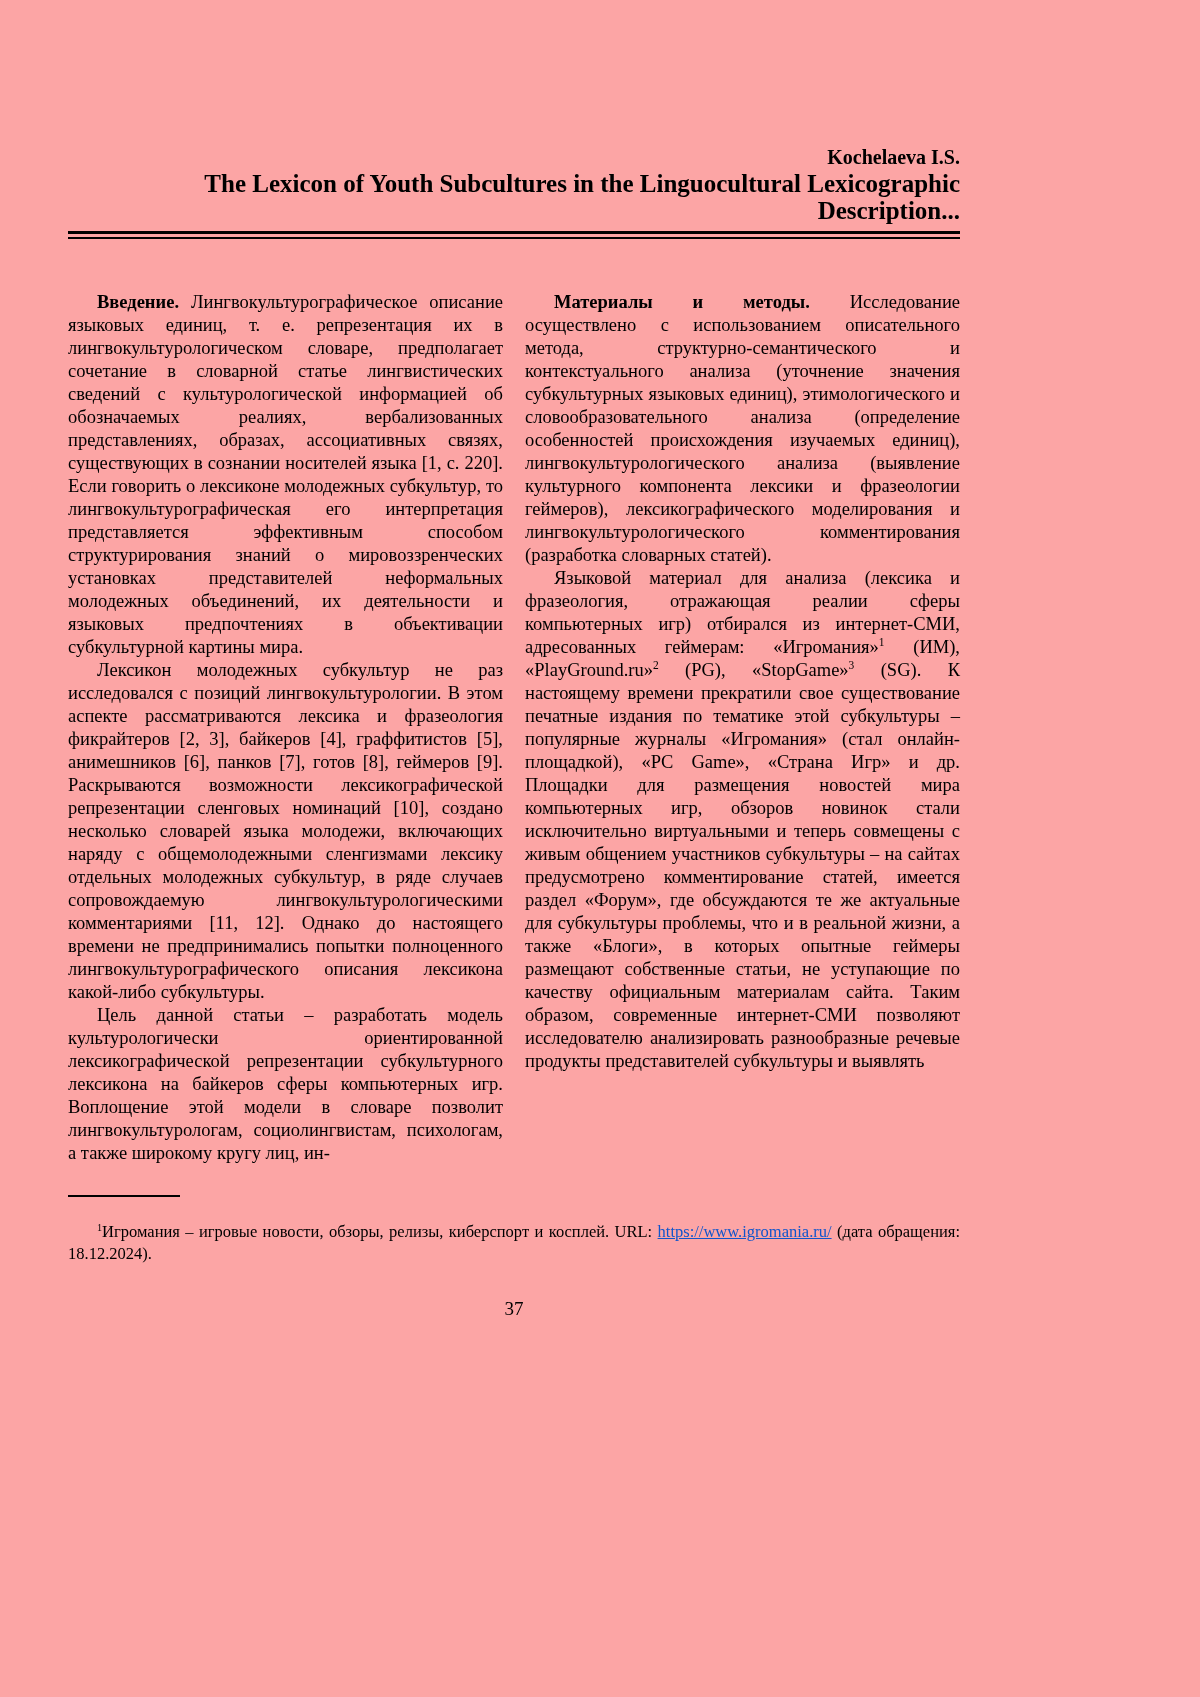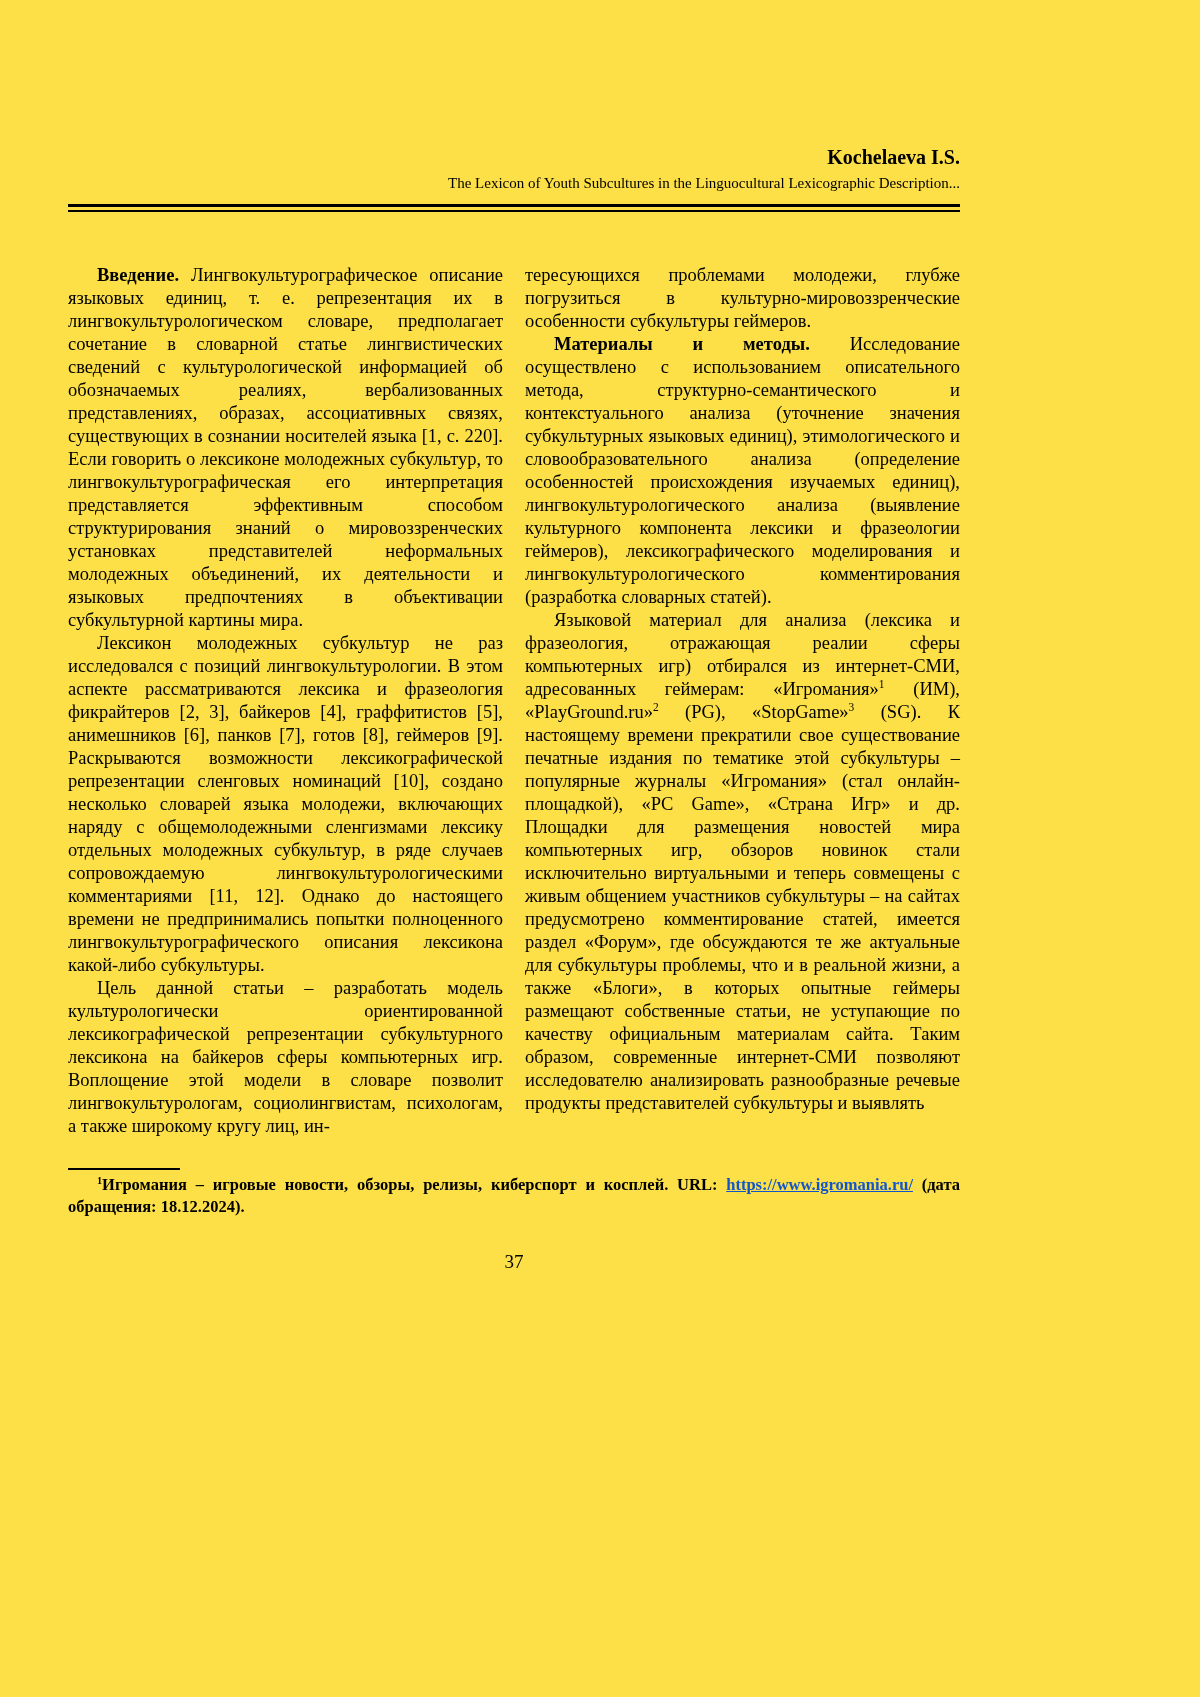--- a/index.html
+++ b/index.html
@@ -5,36 +5,37 @@
   html, body {
     margin: 0;
     padding: 0;
     background: #ffffff;
   }
   .page {
     position: relative;
     width: 1200px;
     height: 1697px;
     box-sizing: border-box;
-    background: #fde047;
+    background: #fca5a5;
     color: #000000;
     font-family: "Liberation Serif", "DejaVu Serif", serif;
     padding: 145px 240px 0 68px;
     overflow: hidden;
   }
   .header-author {
     text-align: right;
     font-weight: bold;
     font-size: 20px;
     line-height: 25px;
   }
   .header-title {
     text-align: right;
-    font-size: 15px;
+    font-size: 25px;
     line-height: 27px;
+    font-weight: bold;
   }
   .double-rule {
     margin-top: 7px;
     height: 3px;
     border-top: 3px solid #000;
     border-bottom: 2px solid #000;
   }
   .columns {
     display: flex;
     gap: 22px;
@@ -65,26 +66,25 @@
     color: var(--link-color, #1155cc);
     text-decoration: underline;
     cursor: pointer;
   }
   .footnote-sep {
     margin-top: 30px;
     width: 112px;
     border-top: 2px solid #000;
   }
   .footnotes {
-    margin-top: 4px;
+    margin-top: 24px;
     font-size: 16.5px;
     line-height: 21.5px;
     text-align: justify;
     hyphens: auto;
-    font-weight: bold;
     -webkit-hyphens: auto;
   }
   .footnotes p {
     margin: 0 0 7px 0;
     text-indent: 29px;
   }
   .page-number {
     margin-top: 34px;
     text-align: center;
     font-size: 19px;
@@ -101,21 +101,20 @@
     <div class="double-rule"></div>
   </header>
 
   <main class="columns">
     <div class="col" id="col-left">
         <p class="indent"><span class="b">Введение.</span><span> Лингвокультурографическое описание языковых единиц, т. е. репрезентация их в лингвокультурологическом словаре, предполагает сочетание в словарной статье лингвистических сведений с культурологической информацией об обозначаемых реалиях, вербализованных представлениях, образах, ассоциативных связях, существующих в сознании носителей языка [1, с. 220]. Если говорить о лексиконе молодежных субкультур, то лингвокультурографическая его интерпретация представляется эффективным способом структурирования знаний о мировоззренческих установках представителей неформальных молодежных объединений, их деятельности и языковых предпочтениях в объективации субкультурной картины мира.</span></p>
         <p class="indent"><span>Лексикон молодежных субкультур не раз исследовался с позиций лингвокультурологии. В этом аспекте рассматриваются лексика и фразеология фикрайтеров [2, 3], байкеров [4], граффитистов [5], анимешников [6], панков [7], готов [8], геймеров [9]. Раскрываются возможности лексикографической репрезентации сленговых номинаций [10], создано несколько словарей языка молодежи, включающих наряду с общемолодежными сленгизмами лексику отдельных молодежных субкультур, в ряде случаев сопровождаемую лингвокультурологическими комментариями [11, 12]. Однако до настоящего времени не предпринимались попытки полноценного лингвокультурографического описания лексикона какой-либо субкультуры.</span></p>
         <p class="indent"><span>Цель данной статьи – разработать модель культурологически ориентированной лексикографической репрезентации субкультурного лексикона на байкеров сферы компьютерных игр. Воплощение этой модели в словаре позволит лингвокультурологам, социолингвистам, психологам, а также широкому кругу лиц, ин-</span></p>
       </div>
     <div class="col" id="col-right">
-        <p><span>тересующихся проблемами молодежи, глубже погрузиться в культурно-мировоззренческие особенности субкультуры геймеров.</span></p>
         <p class="indent"><span class="b">Материалы и методы.</span><span> Исследование осуществлено с использованием описательного метода, структурно-семантического и контекстуального анализа (уточнение значения субкультурных языковых единиц), этимологического и словообразовательного анализа (определение особенностей происхождения изучаемых единиц), лингвокультурологического анализа (выявление культурного компонента лексики и фразеологии геймеров), лексикографического моделирования и лингвокультурологического комментирования (разработка словарных статей).</span></p>
         <p class="indent"><span>Языковой материал для анализа (лексика и фразеология, отражающая реалии сферы компьютерных игр) отбирался из интернет-СМИ, адресованных геймерам: «Игромания»</span><sup>1</sup><span> (ИМ), «PlayGround.ru»</span><sup>2</sup><span> (PG), «StopGame»</span><sup>3</sup><span> (SG). К настоящему времени прекратили свое существование печатные издания по тематике этой субкультуры – популярные журналы «Игромания» (стал онлайн-площадкой), «PC Game», «Страна Игр» и др. Площадки для размещения новостей мира компьютерных игр, обзоров новинок стали исключительно виртуальными и теперь совмещены с живым общением участников субкультуры – на сайтах предусмотрено комментирование статей, имеется раздел «Форум», где обсуждаются те же актуальные для субкультуры проблемы, что и в реальной жизни, а также «Блоги», в которых опытные геймеры размещают собственные статьи, не уступающие по качеству официальным материалам сайта. Таким образом, современные интернет-СМИ позволяют исследователю анализировать разнообразные речевые продукты представителей субкультуры и выявлять</span></p>
       </div>
   </main>
 
   <div class="footnote-sep"></div>
 
   <div class="footnotes" id="footnotes">
       <p><sup>1</sup><span>Игромания – игровые новости, обзоры, релизы, киберспорт и косплей. URL: </span><span class="link">https://www.igromania.ru/</span><span> (дата обращения: 18.12.2024).</span></p>
     </div>

